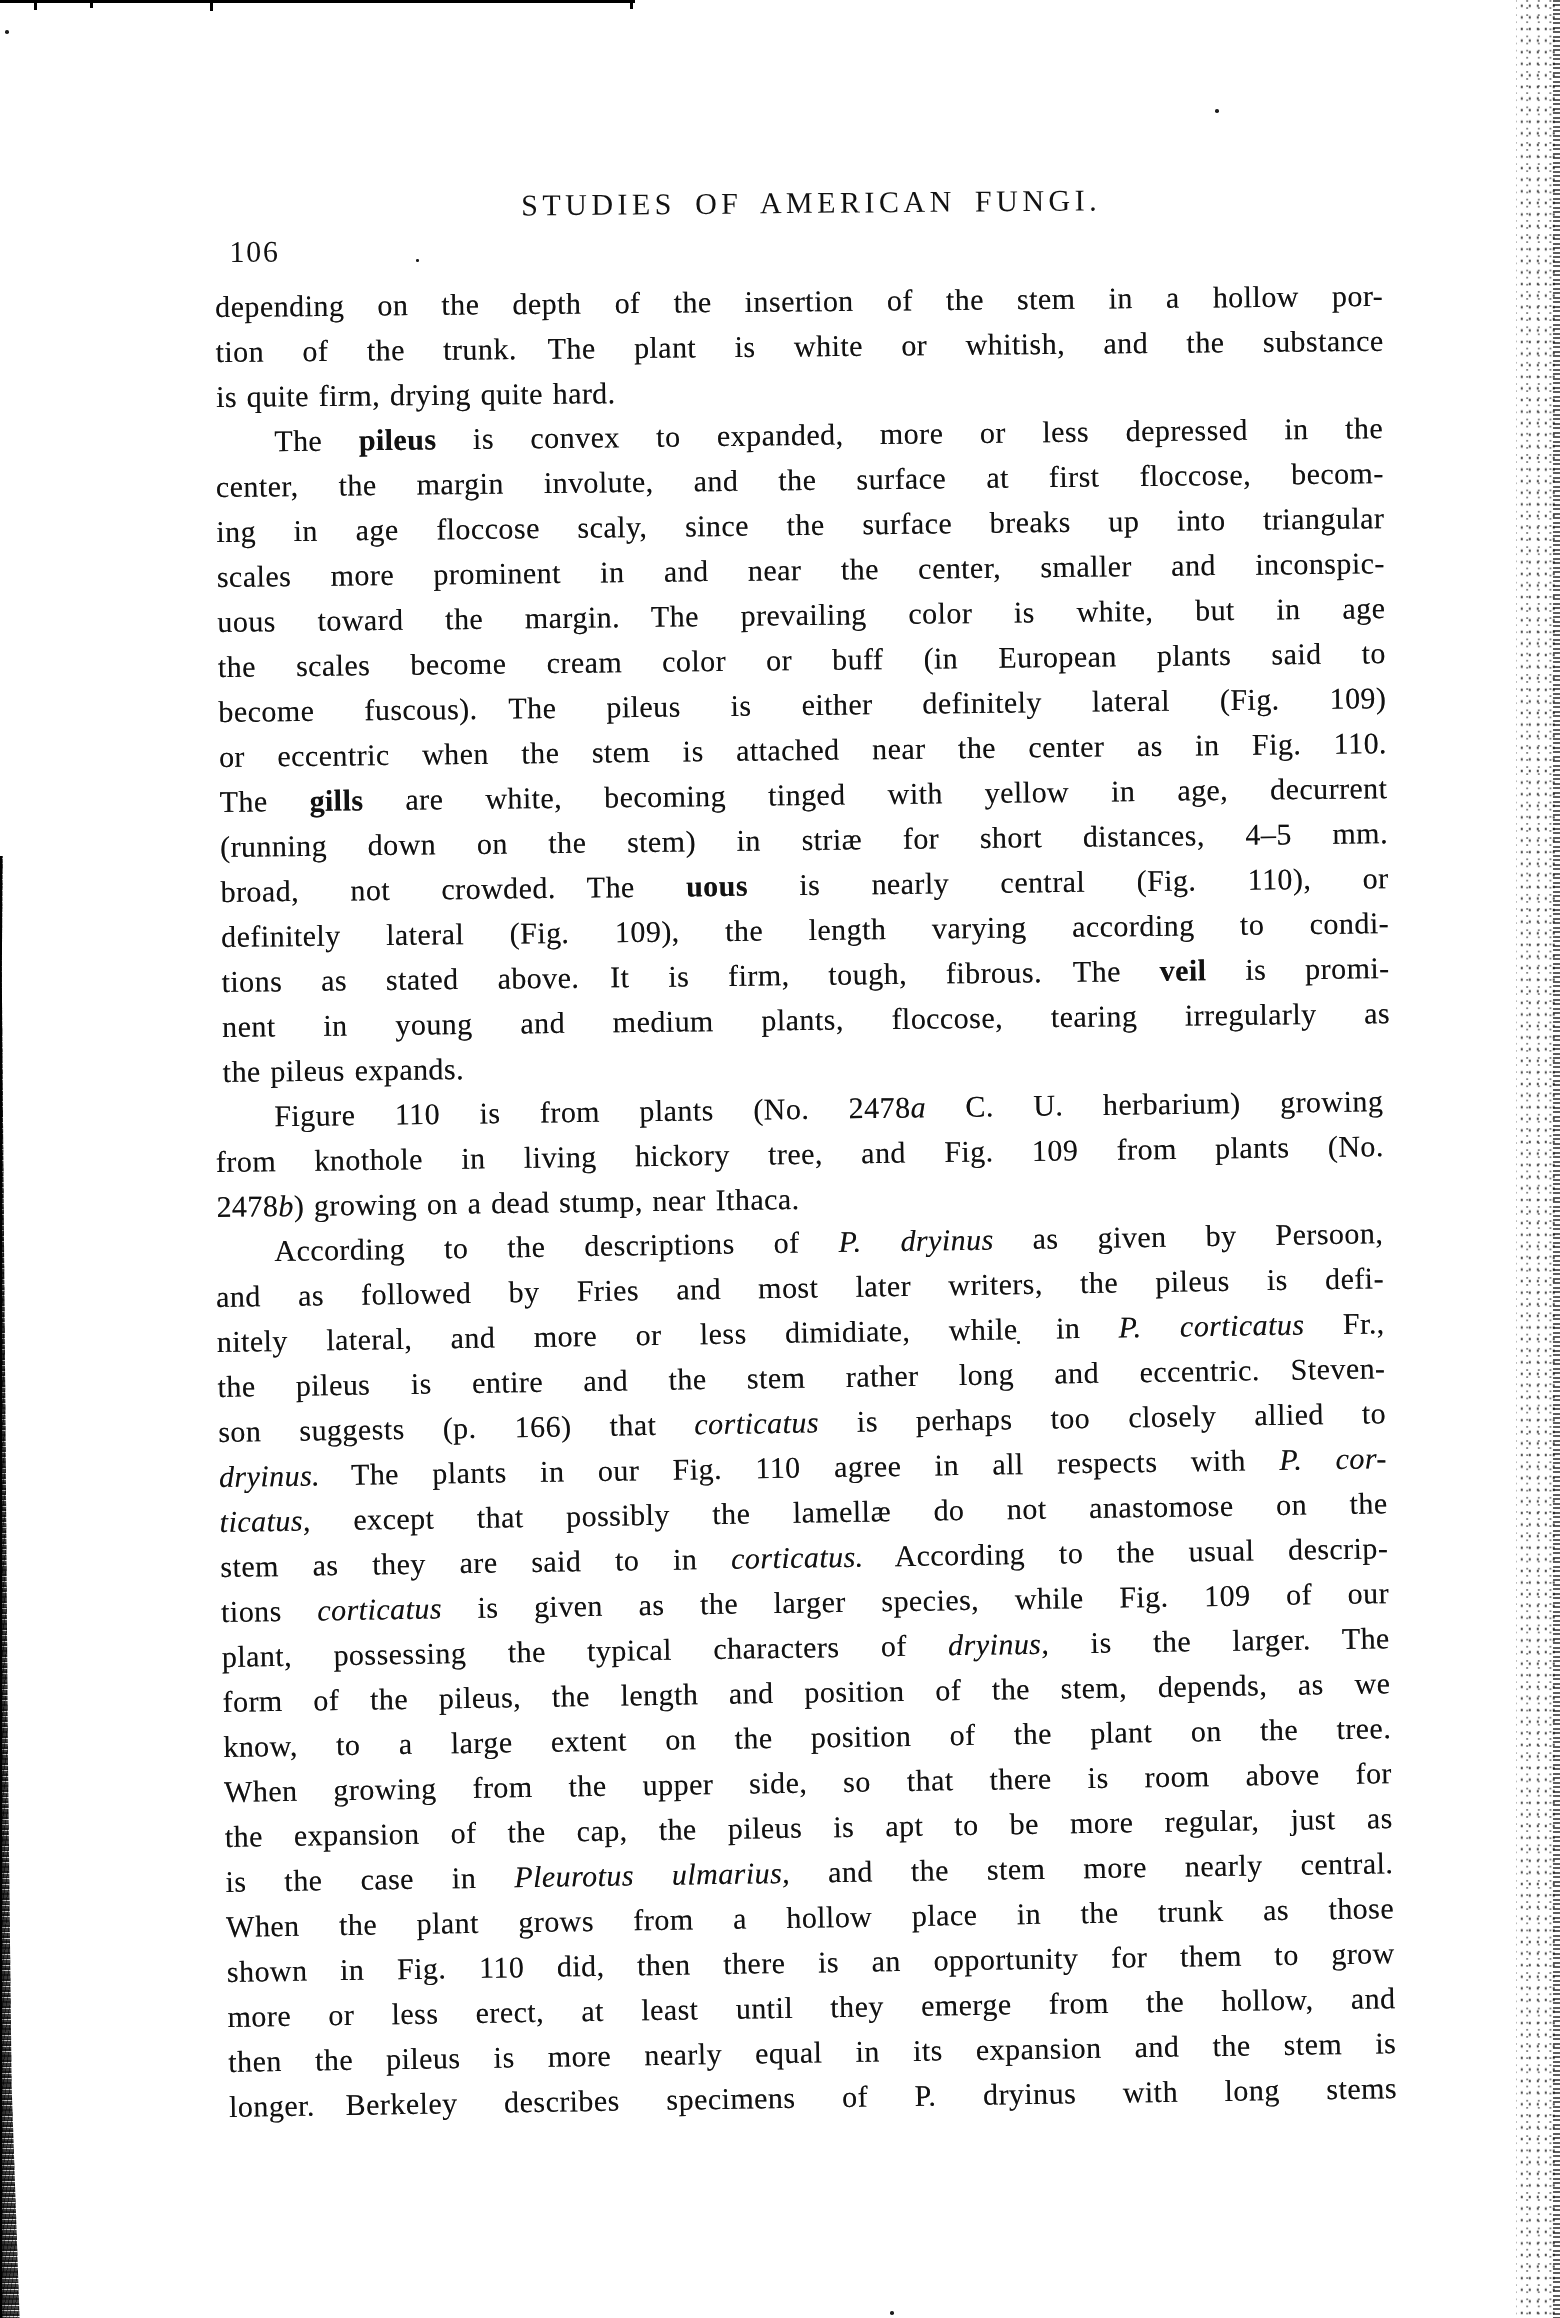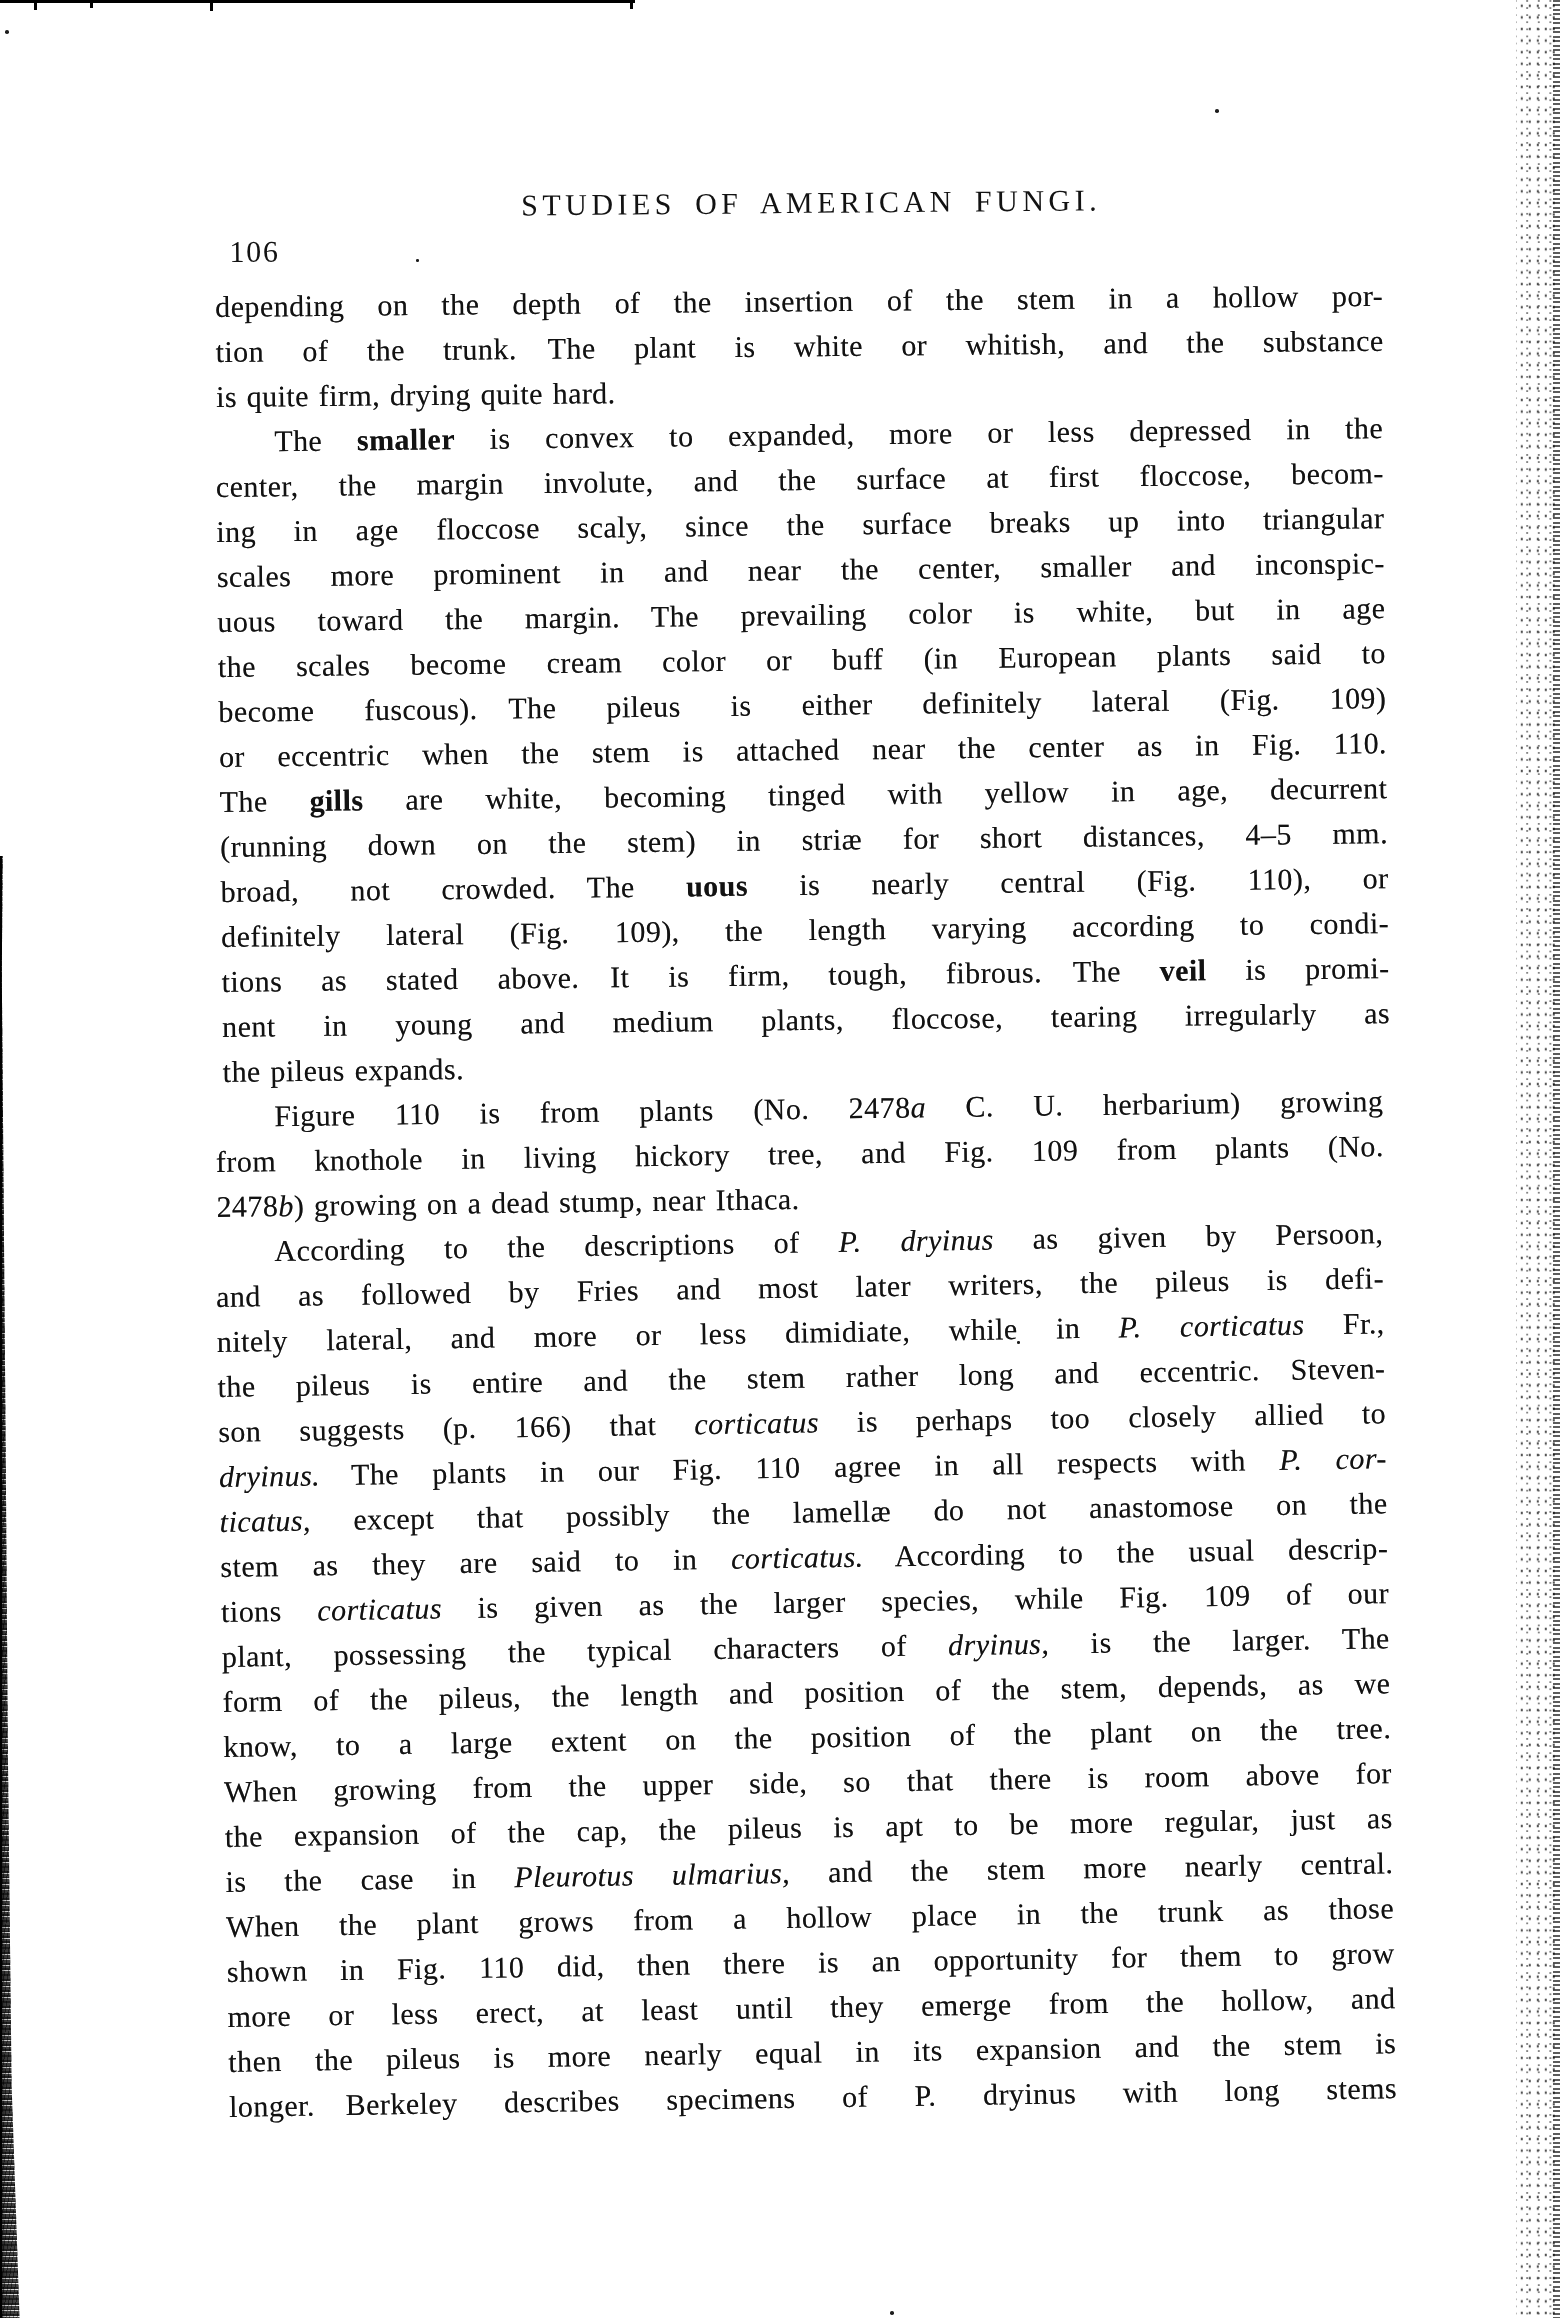--- a/index.html
+++ b/index.html
@@ -99,21 +99,21 @@
     <span class="htitle">STUDIES OF AMERICAN FUNGI.</span>
   </div>
 
   <div class="bodytext">
       <div class="para">
         <div class="tl">depending on the depth of the insertion of the stem in a hollow por-</div>
         <div class="tl">tion of the trunk.  The plant is white or whitish, and the substance</div>
         <div class="tl endline">is quite firm, drying quite hard.</div>
       </div>
       <div class="para indent">
-        <div class="tl">The <b>smaller</b> is convex to expanded, more or less depressed in the</div>
+        <div class="tl">The <b>pileus</b> is convex to expanded, more or less depressed in the</div>
         <div class="tl">center, the margin involute, and the surface at first floccose, becom-</div>
         <div class="tl">ing in age floccose scaly, since the surface breaks up into triangular</div>
         <div class="tl">scales more prominent in and near the center, smaller and inconspic-</div>
         <div class="tl">uous toward the margin.  The prevailing color is white, but in age</div>
         <div class="tl">the scales become cream color or buff (in European plants said to</div>
         <div class="tl">become fuscous).  The pileus is either definitely lateral (Fig. 109)</div>
         <div class="tl">or eccentric when the stem is attached near the center as in Fig. 110.</div>
         <div class="tl">The <b>gills</b> are white, becoming tinged with yellow in age, decurrent</div>
         <div class="tl">(running down on the stem) in striæ for short distances, 4–5 mm.</div>
         <div class="tl">broad, not crowded.  The <b>uous</b> is nearly central (Fig. 110), or</div>

